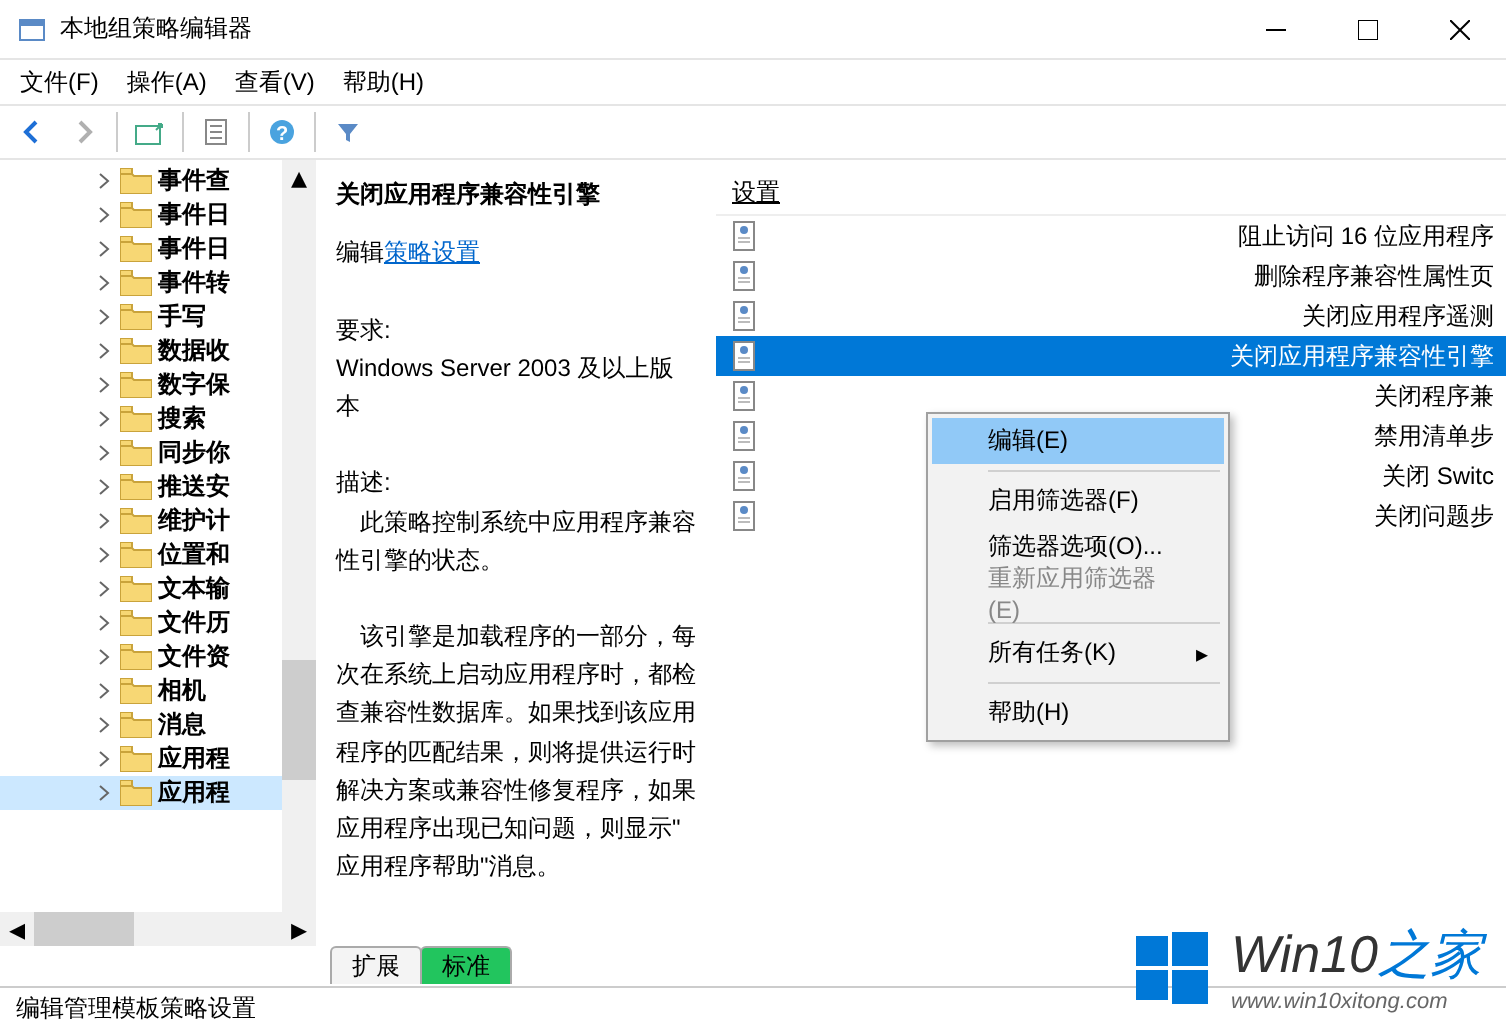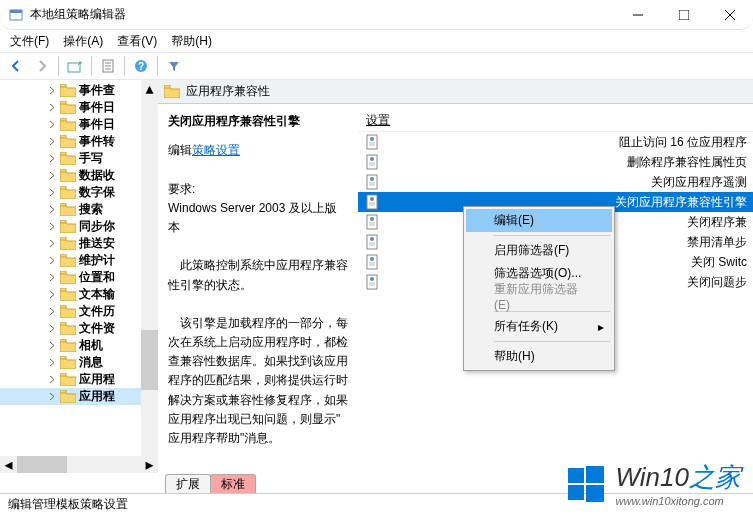--- a/index.html
+++ b/index.html
@@ -1,18 +1,18 @@
 <!DOCTYPE html>
 <html><head>
 <meta charset="utf-8">
 <style>
 * { box-sizing: border-box; margin: 0; padding: 0; font-family: "Microsoft YaHei", "Segoe UI", sans-serif; }
 body { width: 753px; height: 517px; background: #fff; overflow: hidden; position: relative; }
 
-.titlebar { height: 30px; display: flex; align-items: center; padding: 0 0 0 8px; border-bottom: 1px solid #e5e5e5; border-radius: 13px; }
+.titlebar { height: 30px; display: flex; align-items: center; padding: 0 0 0 8px; border-bottom: 1px solid #e5e5e5; }
 .titlebar .icon { width: 16px; height: 16px; margin-right: 6px; }
 .titlebar .title { font-size: 12px; flex: 1; }
 .winbtns { display: flex; }
 .winbtn { width: 46px; height: 30px; display: flex; align-items: center; justify-content: center; }
 .winbtn svg { width: 10px; height: 10px; }
 
 .menubar { height: 22px; display: flex; align-items: center; padding: 0 4px; font-size: 12px; gap: 2px; }
 .menuitem { padding: 2px 6px; }
 
 .toolbar { height: 28px; border-top: 1px solid #e5e5e5; border-bottom: 1px solid #e5e5e5; display: flex; align-items: center; padding: 0 4px; gap: 2px; }
@@ -36,22 +36,22 @@
 .content-body { flex: 1; display: flex; overflow: hidden; }
 .detail-left { width: 200px; padding: 8px 10px; font-size: 12px; line-height: 1.6; }
 .detail-left .bold { font-weight: bold; margin-bottom: 10px; }
 .detail-left .link { color: #0066cc; text-decoration: underline; }
 .detail-list { flex: 1; position: relative; padding-top: 6px; }
 .col-head { font-size: 12px; padding: 2px 8px; border-bottom: 1px solid #eee; text-decoration: underline; }
 .list-item { display: flex; align-items: center; height: 20px; font-size: 12px; padding: 0 6px; gap: 6px; white-space: nowrap; justify-content: space-between; }
 .list-item.selected { background: #0078d7; color: #fff; }
 .list-icon { width: 16px; height: 16px; flex-shrink: 0; }
 
-.tabs-row { height: 20px; display: flex; align-items: center; padding-left: 165px; gap: 0; font-size: 12px; }
-.tab { border: 1px solid #aaa; border-bottom: none; padding: 1px 10px 0; background: #fca5a5; border-radius: 3px 3px 0 0; margin-right: -1px; }
+.tabs-row { height: 20px; display: flex; align-items: flex-start; padding-left: 165px; gap: 0; font-size: 12px; }
+.tab { border: 1px solid #aaa; border-bottom: none; padding: 1px 10px 0; background: #22c55e; border-radius: 3px 3px 0 0; margin-right: -1px; }
 .tab.inactive { background: #f4f4f4; }
 
 .statusbar { height: 22px; border-top: 1px solid #ccc; display: flex; align-items: center; padding: 0 8px; font-size: 12px; }
 
 .ctxmenu { position: absolute; left: 463px; top: 206px; width: 152px; background: #f2f2f2; border: 1px solid #a0a0a0; box-shadow: 2px 2px 4px rgba(0,0,0,.25); padding: 2px; font-size: 12px; }
 .ctxitem { height: 23px; display: flex; align-items: center; padding: 0 20px 0 28px; position: relative; }
 .ctxitem.hover { background: #91c9f7; }
 .ctxitem.disabled { color: #888; }
 .ctxsep { height: 1px; background: #d0d0d0; margin: 3px 2px 3px 28px; }
 .ctxitem .arrow { position: absolute; right: 8px; }
@@ -346,37 +346,31 @@
       <div class="down">▾</div>
     </div>
     <div class="main-scroll-h">
       <div class="lft">◂</div>
       <div class="hthumb"></div>
       <div class="rgt">▸</div>
     </div>
   </div>
 
   <div class="content">
-    <div class="content-header">
-      <svg width="16" height="13" viewBox="0 0 16 13">
-          <path d="M0 2 L5 2 L7 4 L16 4 L16 13 L0 13 Z" fill="#f7d774" stroke="#c9a33b"></path>
-          <rect x="0" y="0" width="6" height="3" fill="#f7d774" stroke="#c9a33b"></rect>
-        </svg>
-      <span>应用程序兼容性</span>
-    </div>
     <div class="content-body">
       <div class="detail-left">
         <div class="bold">关闭应用程序兼容性引擎</div>
         <div>
           <span>编辑</span><a href="#" class="link">策略设置</a>
         </div>
         <br>
         <div>要求:</div>
         <div>Windows Server 2003 及以上版本</div>
         <br>
+        <div>描述:</div>
         <div>　此策略控制系统中应用程序兼容性引擎的状态。</div>
         <br>
         <div>　该引擎是加载程序的一部分，每次在系统上启动应用程序时，都检查兼容性数据库。如果找到该应用程序的匹配结果，则将提供运行时解决方案或兼容性修复程序，如果应用程序出现已知问题，则显示" 应用程序帮助"消息。</div>
         <br>
         
       </div>
       <div class="detail-list">
         <div class="col-head">设置</div>
         <div id="list-inner">
             <div class="list-item">

